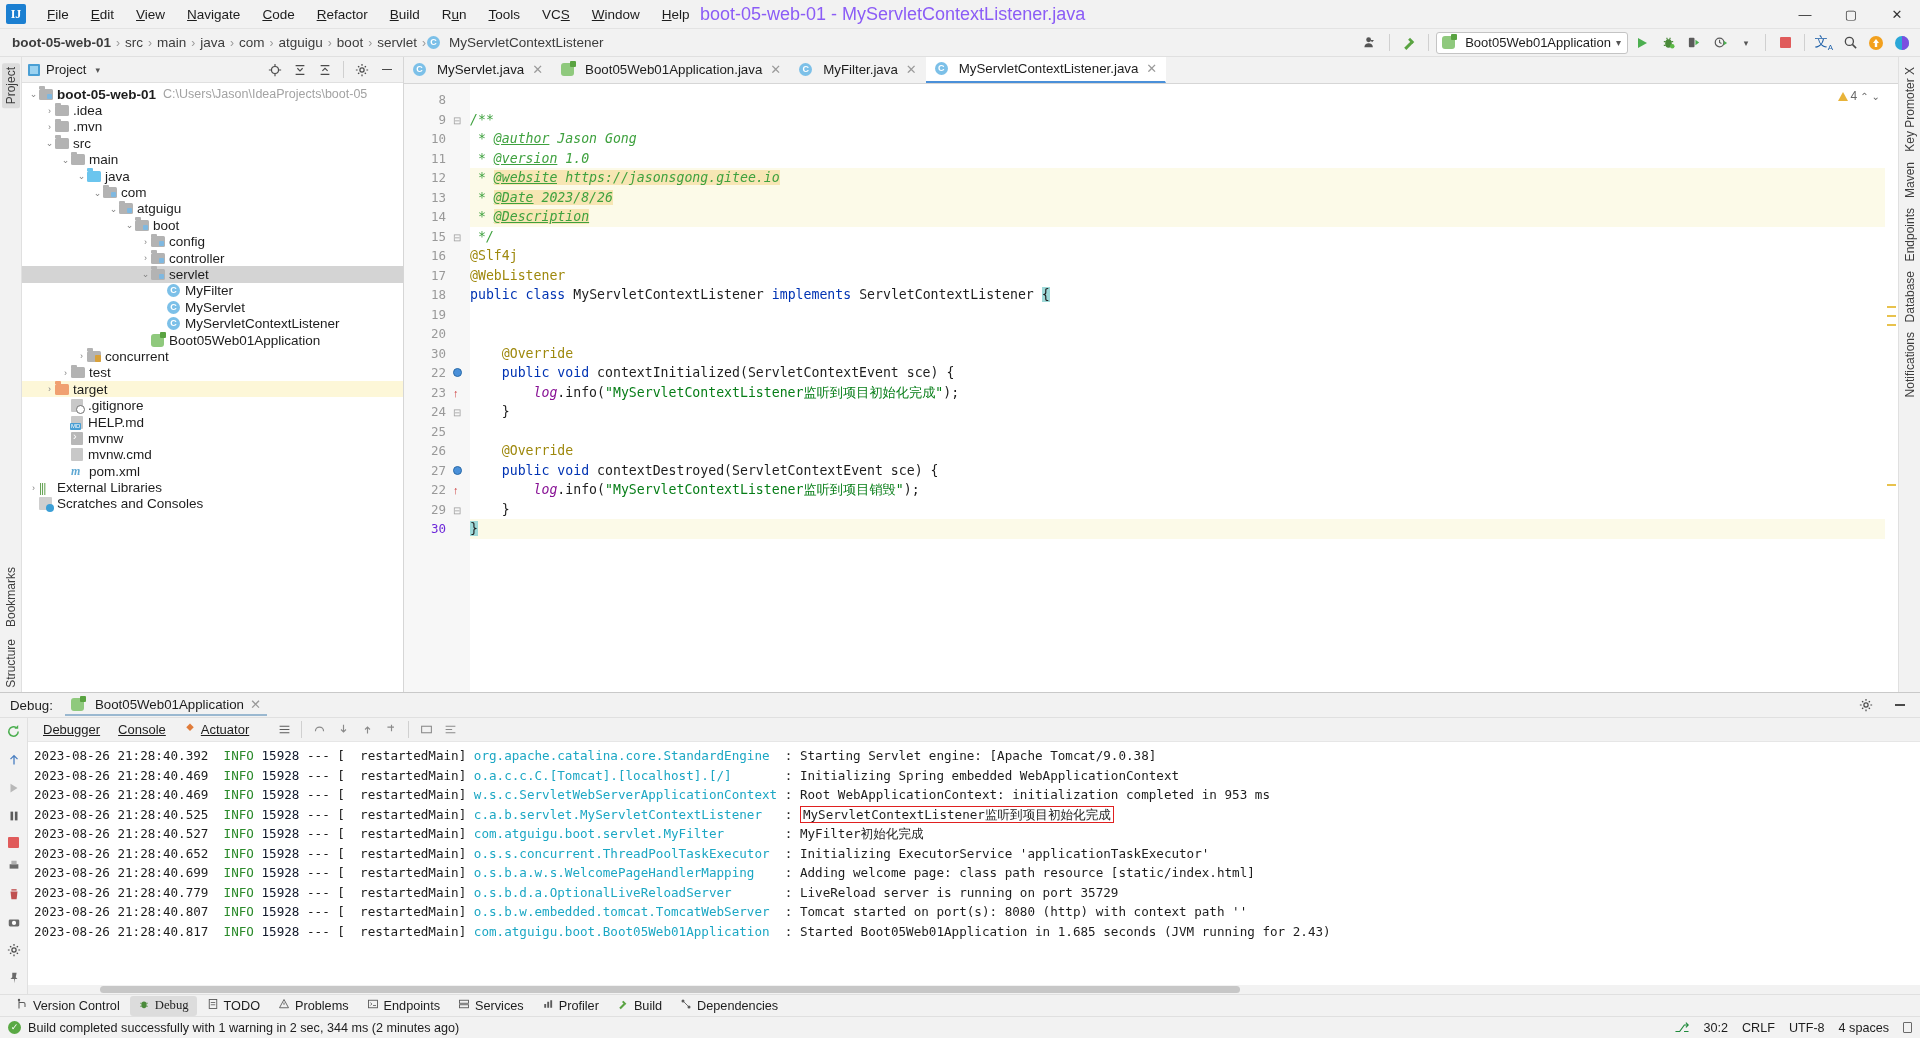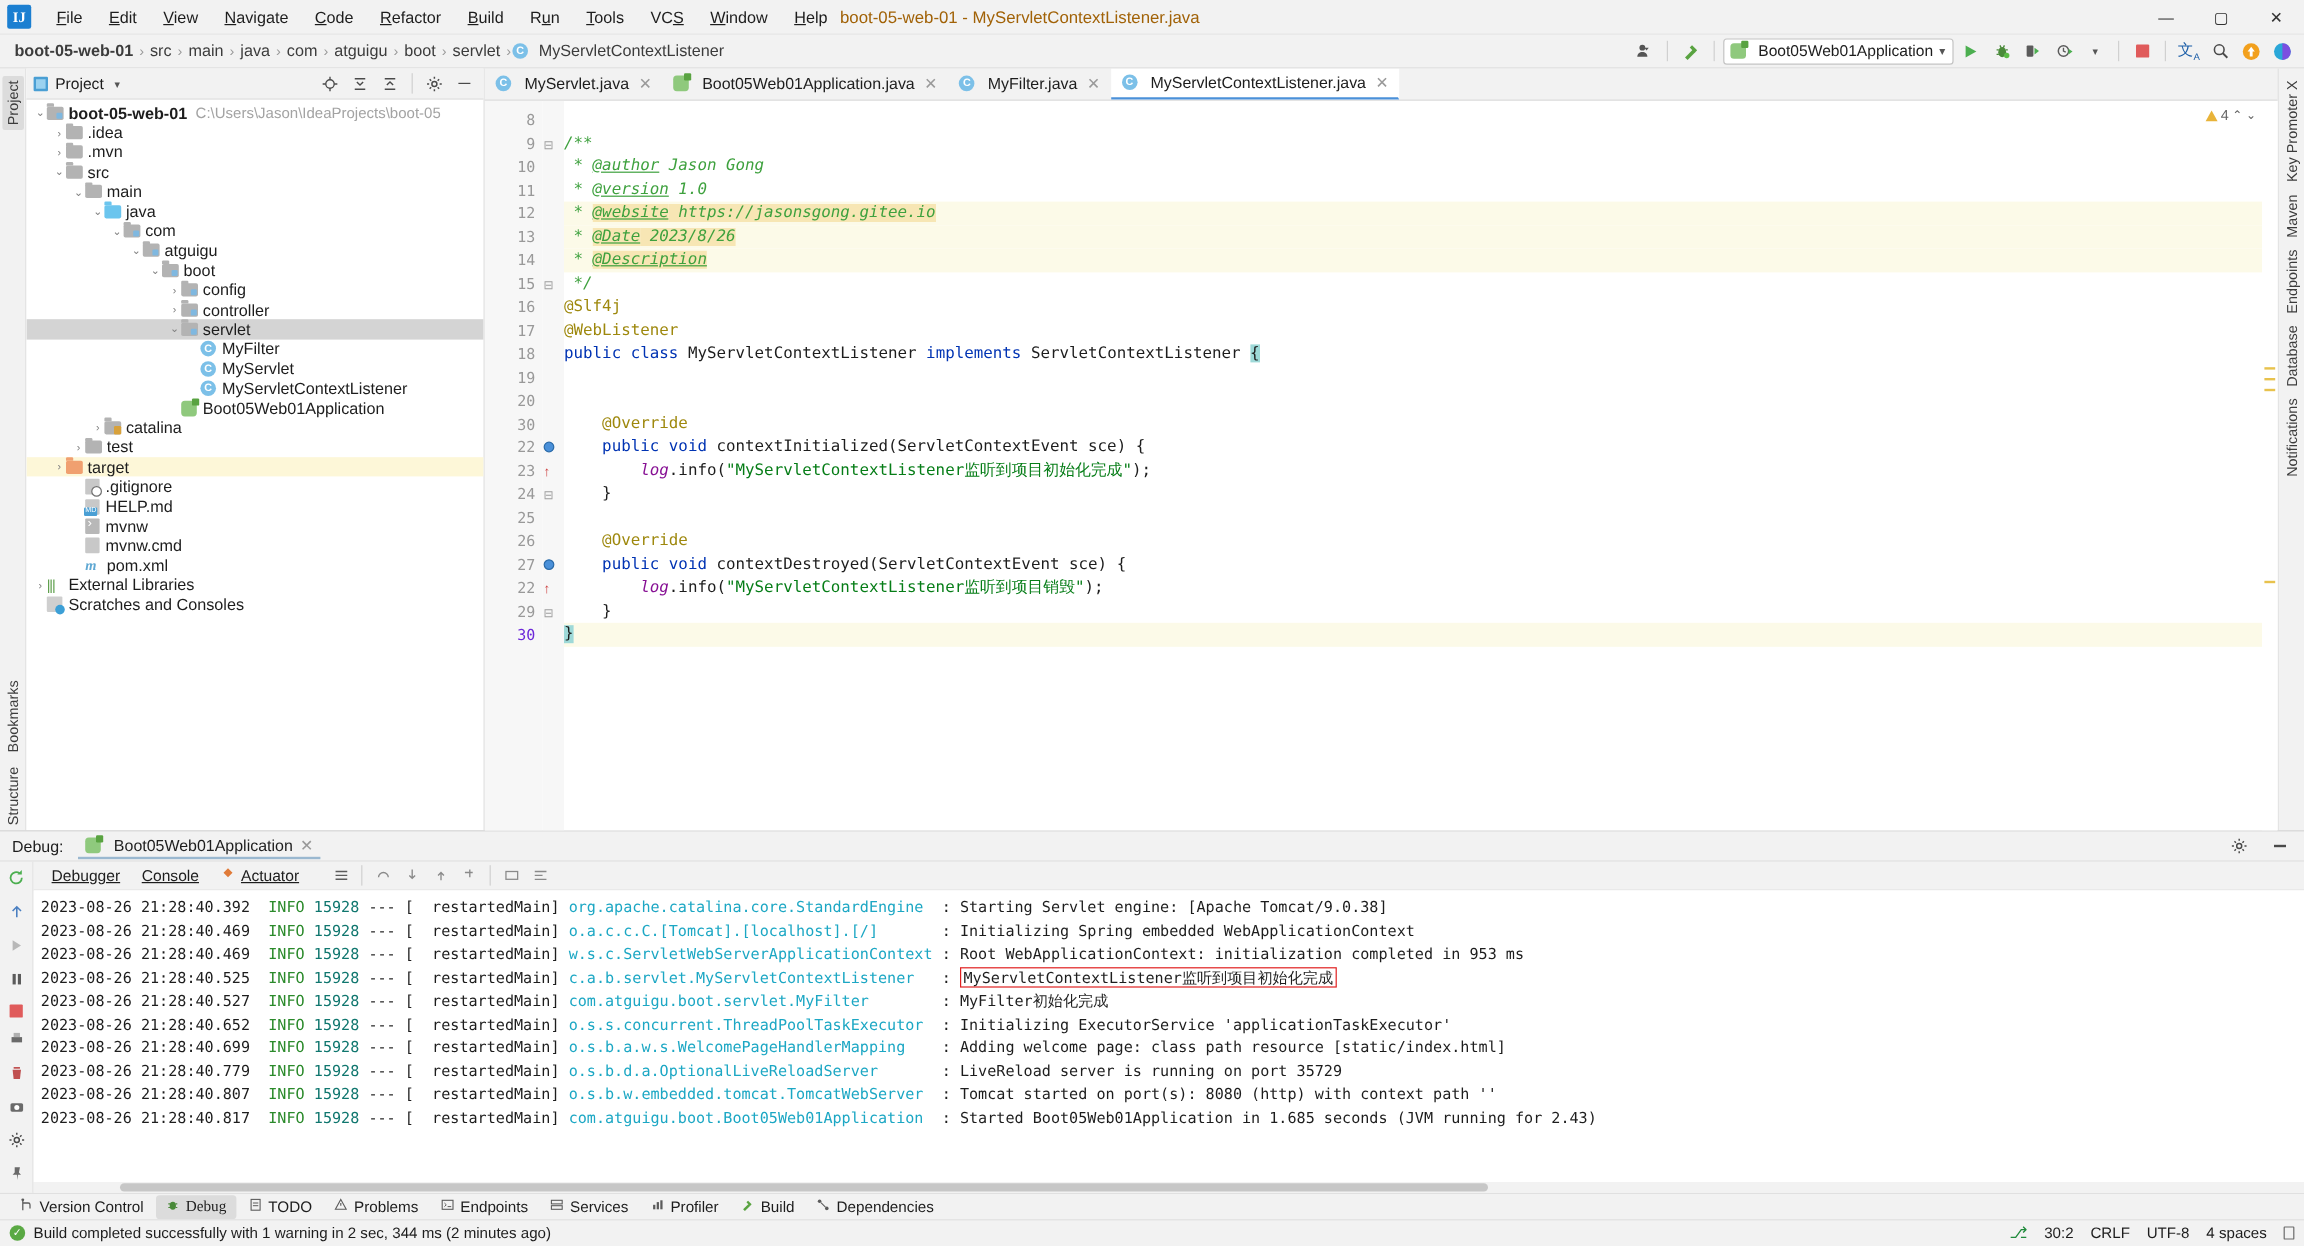--- a/index.html
+++ b/index.html
@@ -24,21 +24,21 @@
     background: #1b7fd1; border-radius: 2px;
     display:flex; align-items:center; justify-content:center;
     color:#fff; font-size:12px; font-weight:bold; font-family:"Liberation Serif", serif;
   }
   .menu { display: flex; align-items: center; gap: 0px; }
   .menu-item {
     padding: 3px 11px; font-size: 13.5px; color: #1d1d1d; cursor: default; white-space:nowrap;
   }
   .menu-item u { text-decoration: underline; }
   .win-title {
-    position:absolute; left: 700px; font-size: 14px; color: #a16207; white-space:nowrap;
+    position:absolute; left: 700px; font-size: 18px; color: #8b5cf6; white-space:nowrap;
   }
   .win-ctrl { position: absolute; right: 0; top:0; height: 29px; display:flex; }
   .wc { width: 46px; height: 29px; display:flex; align-items:center; justify-content:center; color:#333; font-size: 13px;}
 
   
   .navbar {
     height: 28px; display:flex; align-items:center;
     background:#f2f2f2; border-bottom:1px solid #e0e0e0; position:relative;
   }
   .crumbs { display:flex; align-items:center; padding-left: 8px; gap:0; }
@@ -174,21 +174,21 @@
   .dbg-acts { position:absolute; right:8px; display:flex; gap:10px; align-items:center; color:#555;}
   .dbg-body { flex:1; display:flex; min-height:0;}
   .dbg-rail { width:28px; background:#f2f2f2; border-right:1px solid #e0e0e0; display:flex; flex-direction:column; align-items:center; padding-top:6px; gap:11px;}
   .dbg-main { flex:1; display:flex; flex-direction:column; min-width:0;}
   .dbg-tabs2 { height:24px; display:flex; align-items:center; gap:0; background:#f2f2f2; border-bottom:1px solid #e6e6e6; padding-left:6px;text-decoration:underline;}
   .d2 { font-size:13px; padding:2px 9px; color:#1d1d1d;}
   .console {
     flex:1; background:#fff; overflow:hidden; padding:4px 0 0 6px;
     font-family:"DejaVu Sans Mono", monospace; font-size:12.6px; line-height:19.5px; white-space:pre;
   }
-  .c-date{color:#1d1d1d;} .c-info{color:#2b8a2b;} .c-pid{color:#0f766e;}
+  .c-date{color:#1d1d1d;} .c-info{color:#2b8a2b;} .c-pid{color:#0f172a;}
   .c-dash{color:#1d1d1d;} .c-thr{color:#1d1d1d;} .c-logger{color:#1ca7c4;}
   .c-msg{color:#1d1d1d;}
   .redbox { border:1.5px solid #e02020; padding:0 2px; }
   .hscroll { height:9px; background:#f2f2f2; position:relative;}
   .hscroll .thumb { position:absolute; left:72px; width:1140px; top:1px; height:7px; background:#c7c7c7; border-radius:4px;}
 
   
   .toolwins { height:22px; display:flex; align-items:center; background:#f2f2f2; border-top:1px solid #e0e0e0; padding-left:8px; gap:2px;}
   .tw { display:flex; align-items:center; gap:5px; font-size:12.7px; color:#1d1d1d; padding:2px 8px; border-radius:3px;}
   .tw.active { background:#dcdcdc;font-family:Liberation Serif, serif; }
@@ -449,21 +449,21 @@
             <span class="r-label">MyServletContextListener</span>
           </div>
           <div class="row" style="padding-left:118px">
             <span class="arrow"></span>
             <span class="spring-ico"></span>
             <span class="r-label">Boot05Web01Application</span>
           </div>
           <div class="row" style="padding-left:54px">
             <span class="arrow">›</span>
             <span class="fold res"></span>
-            <span class="r-label">catalina</span>
+            <span class="r-label">concurrent</span>
           </div>
           <div class="row" style="padding-left:38px">
             <span class="arrow">›</span>
             <span class="fold"></span>
             <span class="r-label">test</span>
           </div>
           <div class="row hl" style="padding-left:22px">
             <span class="arrow">›</span>
             <span class="fold orange"></span>
             <span class="r-label">target</span>

